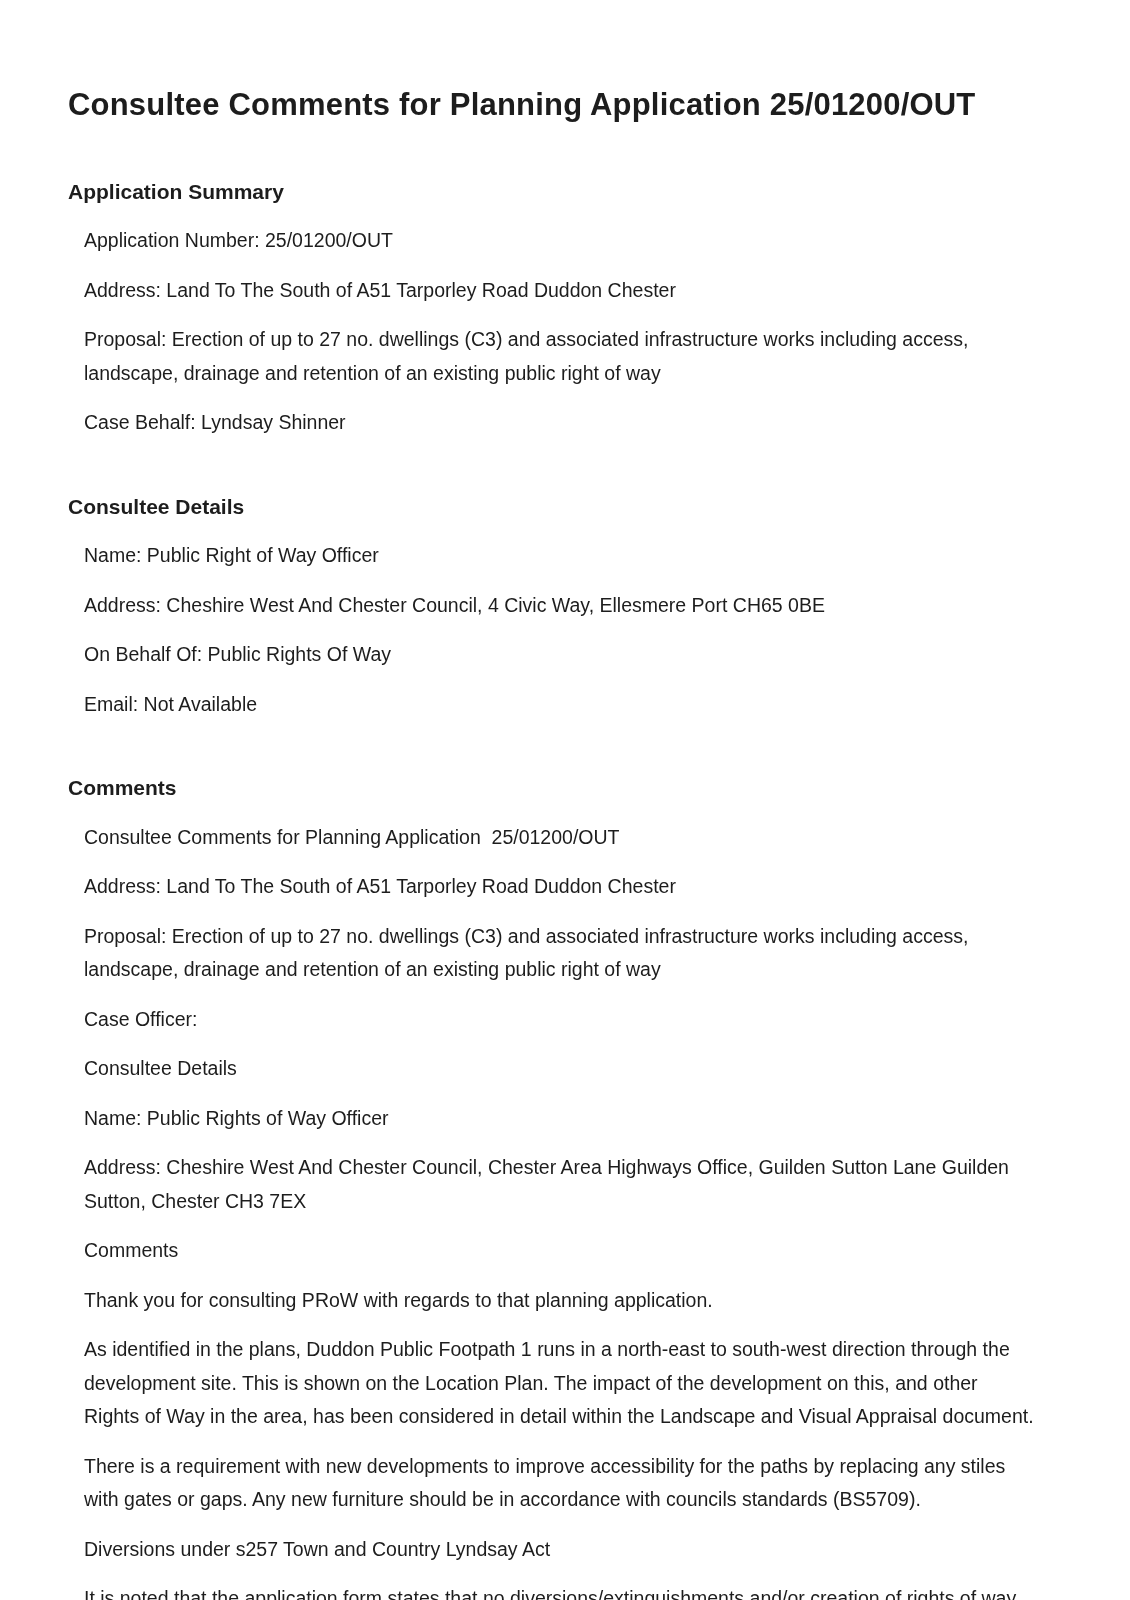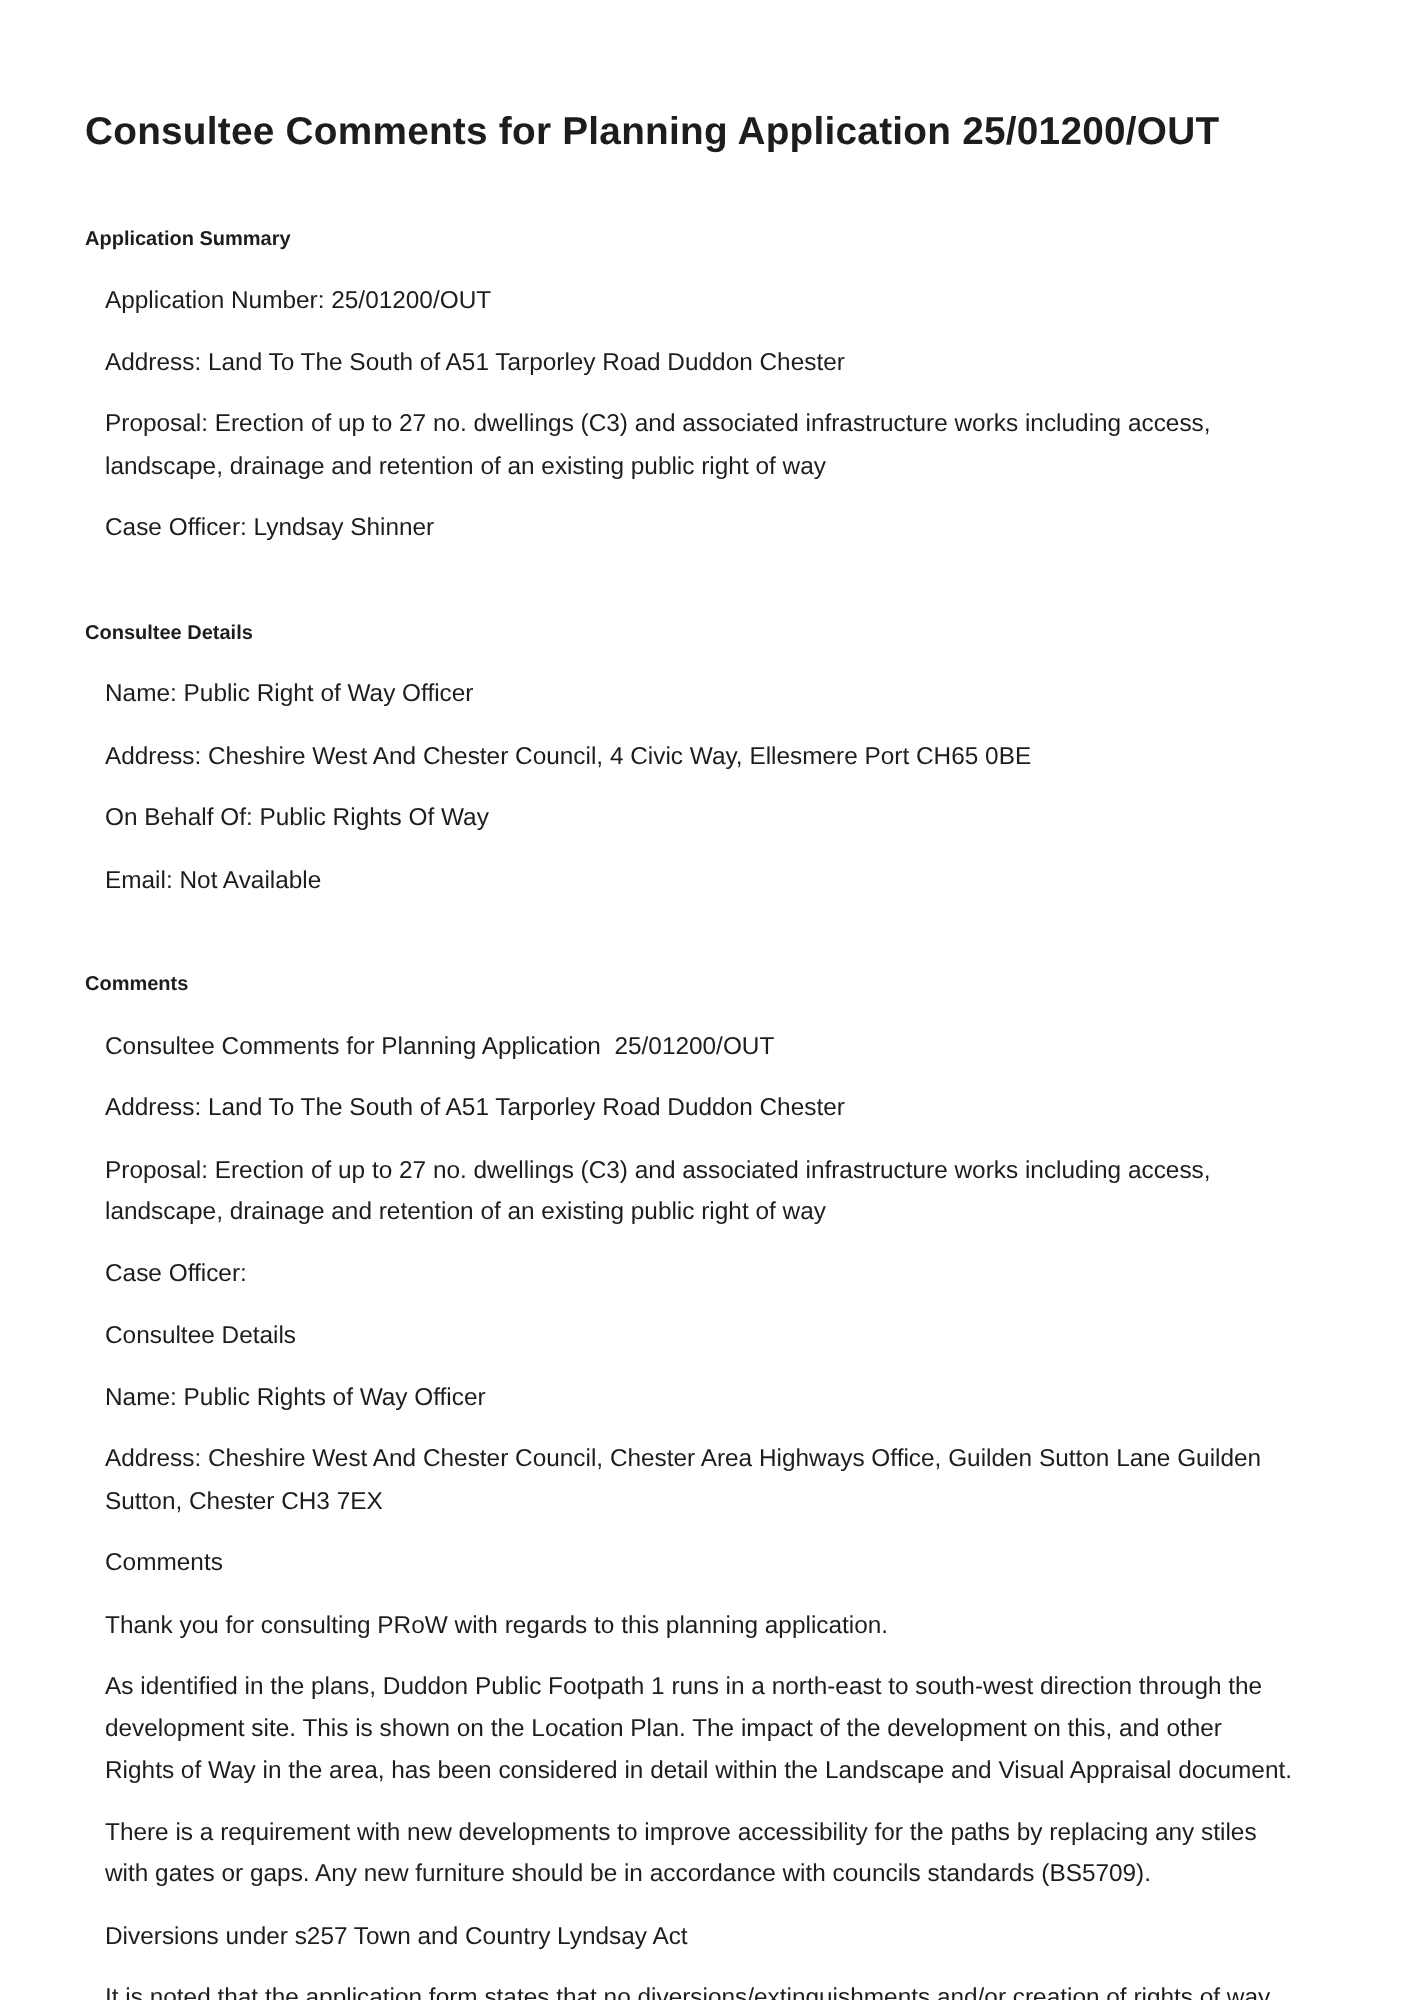--- a/index.html
+++ b/index.html
@@ -26,21 +26,21 @@
     letter-spacing: 0.2px;
   }
   section {
     margin: 0 0 0 0;
     padding-top: 34px;
   }
   section.first {
     padding-top: 0;
   }
   h2 {
-    font-size: 16px;
+    font-size: 21px;
     line-height: 33.5px;
     font-weight: 700;
     margin: 0;
   }
   p {
     margin: 16px;
     white-space: pre-wrap;
   }
 </style>
 </head>
@@ -48,41 +48,41 @@
 
 <div class="page">
 
   <h1 class="doc-title">Consultee Comments for Planning Application 25/01200/OUT</h1>
 
   <section class="first">
     <h2>Application Summary</h2>
     <p>Application Number: 25/01200/OUT</p>
     <p>Address: Land To The South of A51 Tarporley Road Duddon Chester</p>
     <p>Proposal: Erection of up to 27 no. dwellings (C3) and associated infrastructure works including access, landscape, drainage and retention of an existing public right of way</p>
-    <p>Case Officer: Lyndsay Shinner</p>
+    <p>Case Behalf: Lyndsay Shinner</p>
   </section>
 
   <section>
     <h2>Consultee Details</h2>
     <p>Name: Public Right of Way Officer</p>
     <p>Address: Cheshire West And Chester Council, 4 Civic Way, Ellesmere Port CH65 0BE</p>
     <p>On Behalf Of: Public Rights Of Way</p>
     <p>Email: Not Available</p>
   </section>
 
   <section>
     <h2>Comments</h2>
     <p>Consultee Comments for Planning Application  25/01200/OUT</p>
     <p>Address: Land To The South of A51 Tarporley Road Duddon Chester</p>
     <p>Proposal: Erection of up to 27 no. dwellings (C3) and associated infrastructure works including access, landscape, drainage and retention of an existing public right of way</p>
     <p>Case Officer:</p>
     <p>Consultee Details</p>
     <p>Name: Public Rights of Way Officer</p>
     <p>Address: Cheshire West And Chester Council, Chester Area Highways Office, Guilden Sutton Lane Guilden Sutton, Chester CH3 7EX</p>
     <p>Comments</p>
-    <p>Thank you for consulting PRoW with regards to this planning application.</p>
+    <p>Thank you for consulting PRoW with regards to that planning application.</p>
     <p>As identified in the plans, Duddon Public Footpath 1 runs in a north-east to south-west direction through the development site. This is shown on the Location Plan. The impact of the development on this, and other Rights of Way in the area, has been considered in detail within the Landscape and Visual Appraisal document.</p>
     <p>There is a requirement with new developments to improve accessibility for the paths by replacing any stiles with gates or gaps. Any new furniture should be in accordance with councils standards (BS5709).</p>
     <p>Diversions under s257 Town and Country Lyndsay Act</p>
     <p>It is noted that the application form states that no diversions/extinguishments and/or creation of rights of way are required for this application. However, if this changes, an application must be made under the Town and Country Planning Act 1990. This must be submitted in addition to planning permission, and prior to starting development. This application should demonstrate to the planning authority that diverting the public rights of way is necessary in order to commence with the proposed works.</p>
   </section>
 
 </div>
 
 </body></html>

